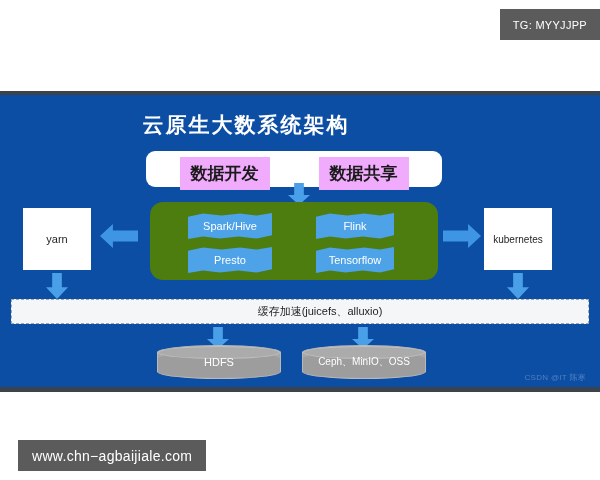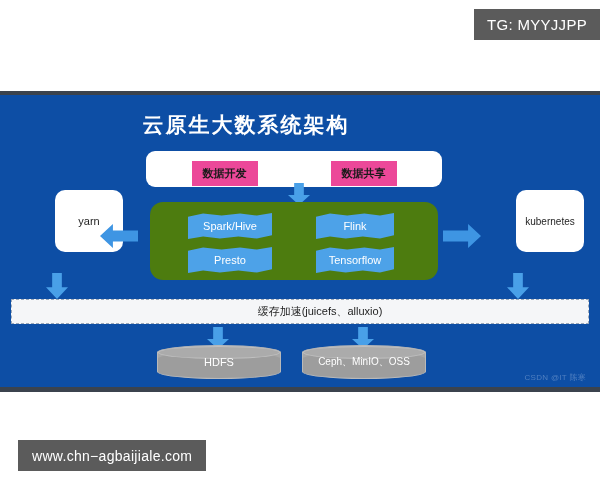--- a/index.html
+++ b/index.html
@@ -13,21 +13,21 @@
     position: relative;
     overflow: hidden;
     font-family: "Liberation Sans", "DejaVu Sans", sans-serif;
   }
 
   
   .wm-badge {
     position: absolute;
     background: #5b5b5b;
     color: #ffffff;
-    font-size: 15px;
+    font-size: 11px;
     letter-spacing: 0.3px;
     display: flex;
     align-items: center;
     justify-content: center;
     white-space: nowrap;
   }
   #wm-top {
     right: 0px;
     top: 9px;
     height: 31px;
@@ -75,23 +75,23 @@
     height: 36px;
     background: #ffffff;
     border-radius: 9px;
     display: flex;
     align-items: center;
     justify-content: space-around;
     box-sizing: border-box;
     padding: 0 9px;
   }
   .chip {
-    background: #ec4899;
+    background: #f0abfc;
     color: #1a1a1a;
-    font-size: 11px;
+    font-size: 17px;
     padding: 5px 11px;
     white-space: nowrap;
     font-weight: bold;
     margin-top: 8px;
   }
 
   
   .engine-box {
     position: absolute;
     left: 150px;
@@ -117,32 +117,31 @@
   }
   .ribbon.wide { width: 84px; }
   #ribbon-spark { left: 38px;  top: 11px; }
   #ribbon-flink { left: 166px; top: 11px; }
   #ribbon-presto { left: 38px;  top: 45px; }
   #ribbon-tf    { left: 166px; top: 45px; }
 
   
   .side-box {
     position: absolute;
-    top: 95px;
+    top: 113px;
     width: 68px;
     height: 62px;
     background: #ffffff;
-    border-radius: 10px;
+    border-radius: 0;
     display: flex;
     align-items: center;
     justify-content: center;
     color: #1f1f1f;
     font-size: 11px;
     white-space: nowrap;
-    margin-left: 32px;
   }
   #box-yarn { left: 23px; }
   #box-k8s  { left: 484px; font-size: 10px; }
 
   
   .arrow-h {
     position: absolute;
     width: 38px;
     height: 24px;
     background: #3e95e3;

